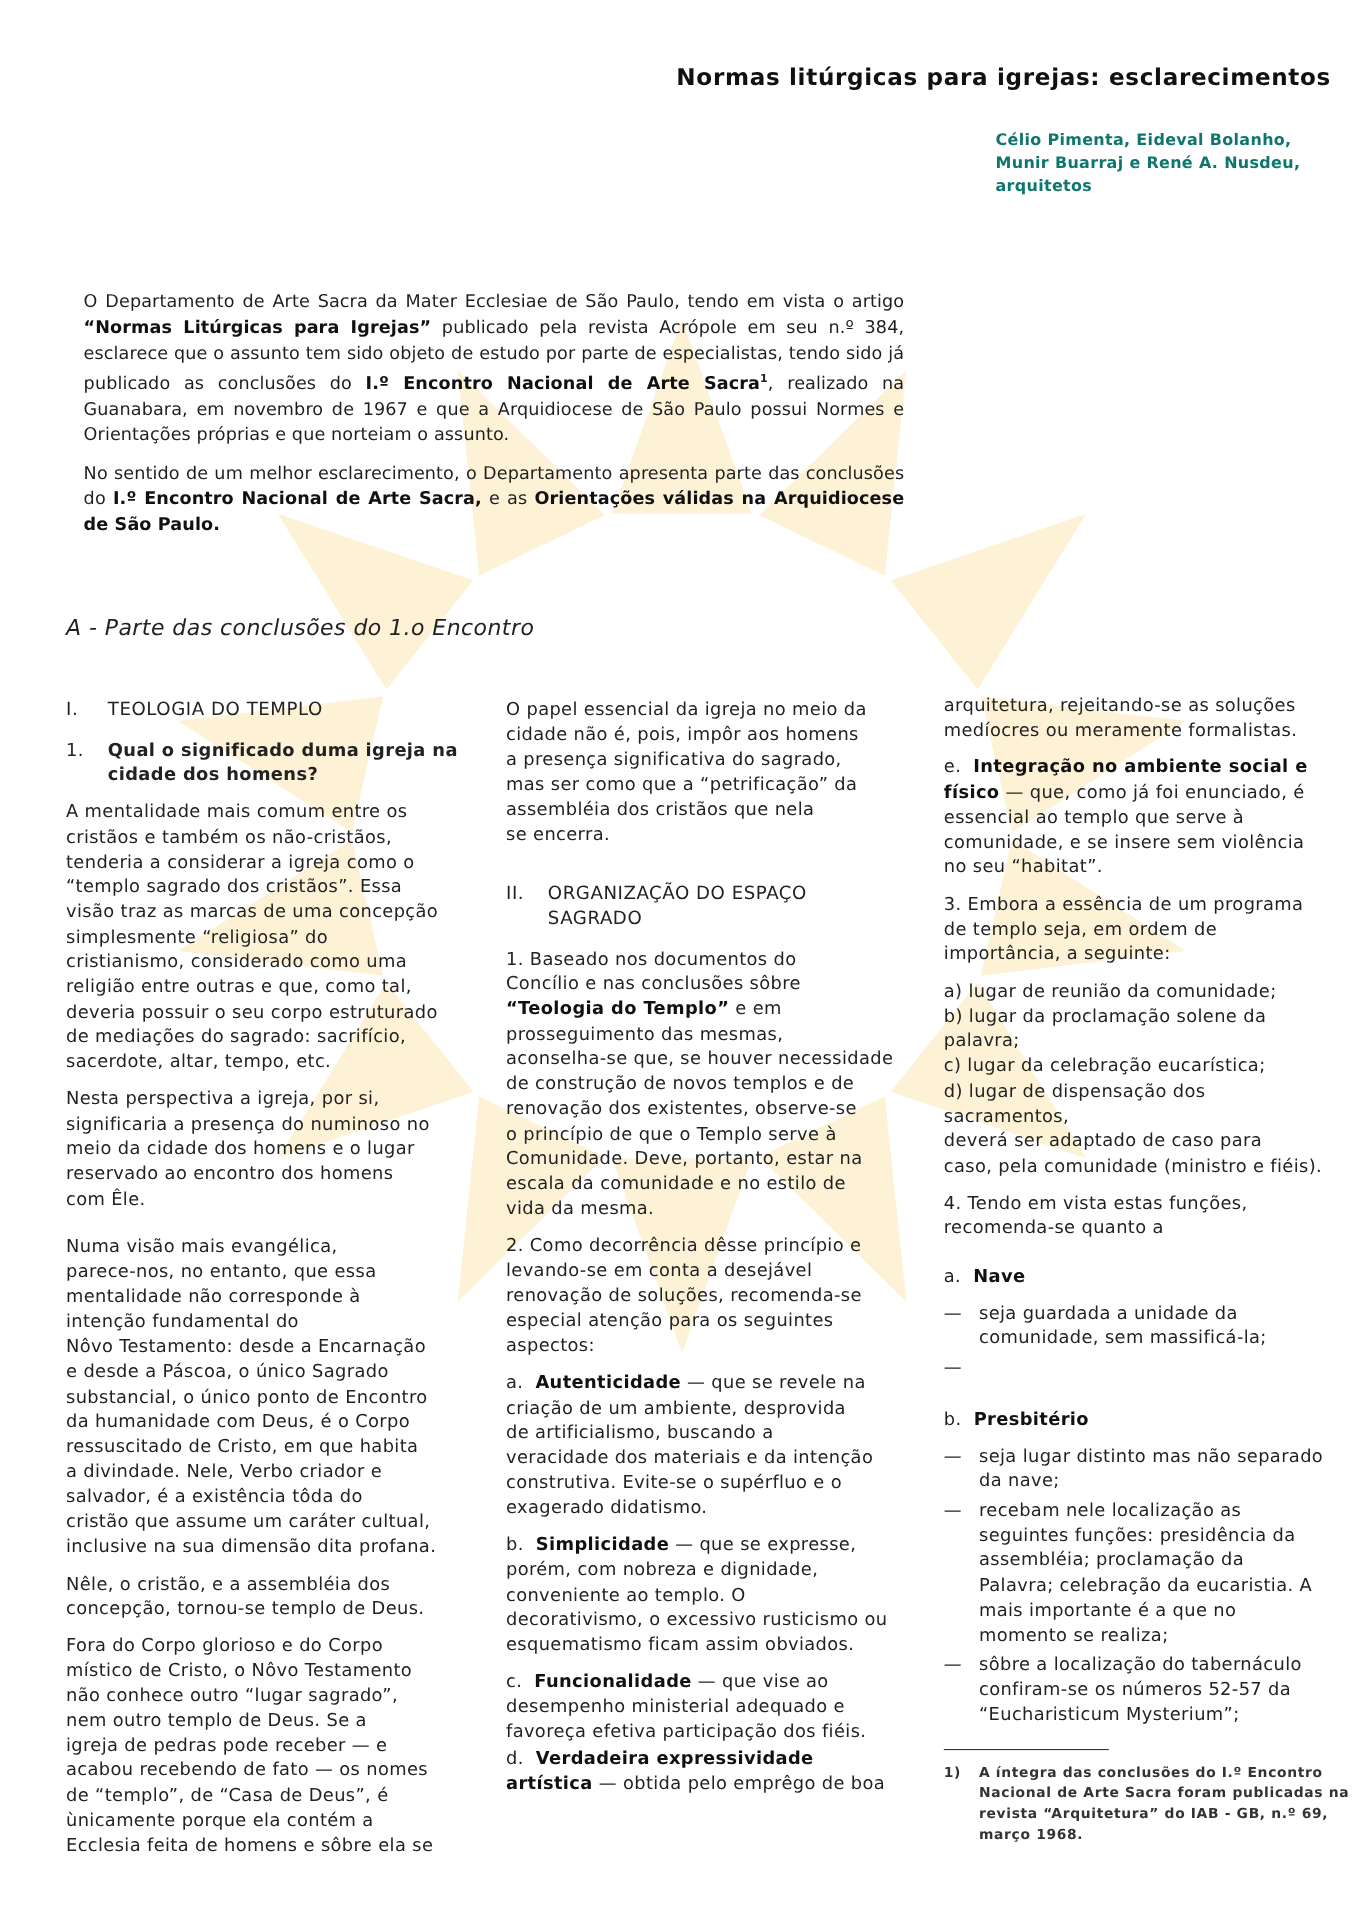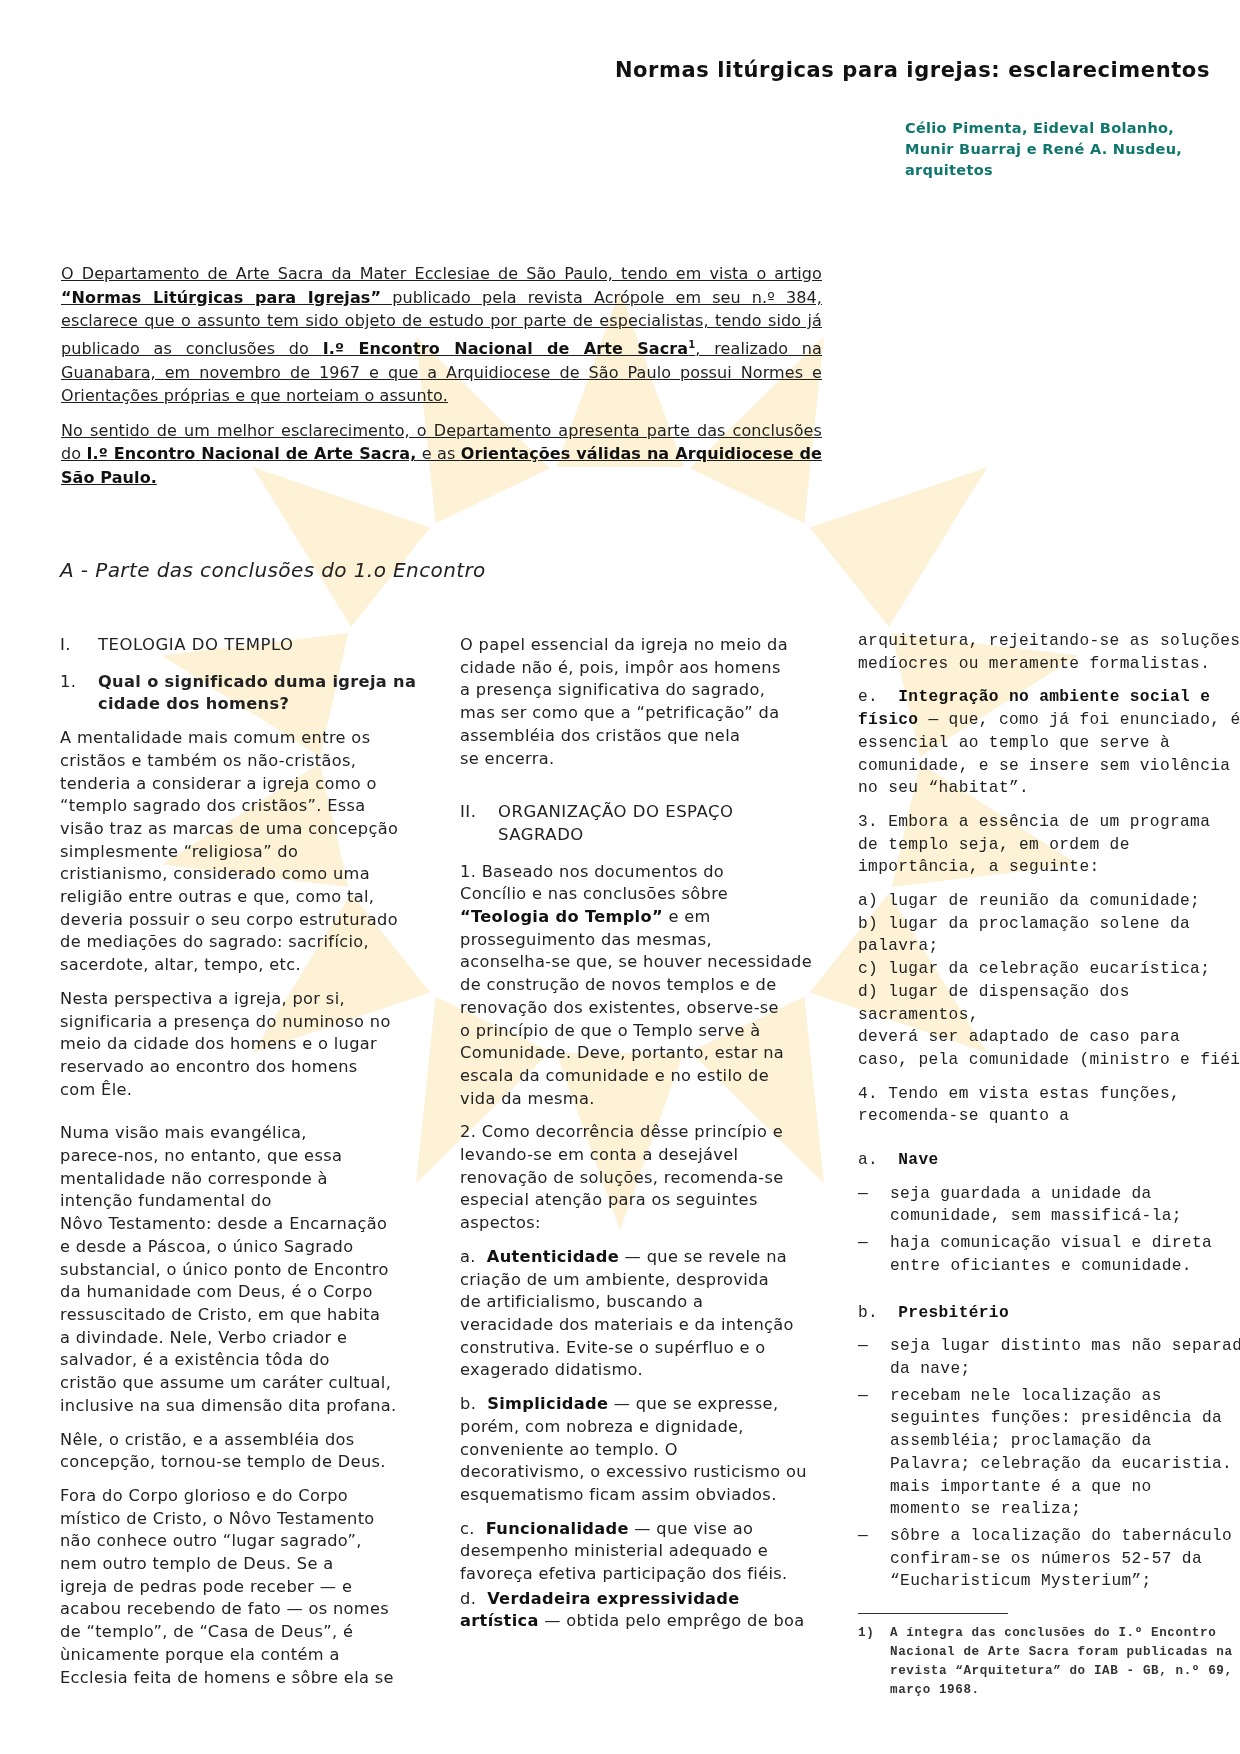--- a/index.html
+++ b/index.html
@@ -6,29 +6,29 @@
   body { width:1240px; height:1754px; background:#ffffff; position:relative; overflow:hidden;
          font-family:"DejaVu Sans", sans-serif; color:#1e1e1e; }
   .watermark { position:absolute; left:0; top:0; width:1240px; height:1754px; z-index:0; pointer-events:none; }
   .content { position:absolute; left:0; top:0; width:1240px; height:1754px; z-index:1; }
 
   .title { position:absolute; right:30px; top:58px; font-weight:bold; font-size:21px; letter-spacing:0.6px; color:#111; white-space:nowrap; }
   .authors { position:absolute; left:905px; top:118px; font-size:14.5px; line-height:21px; font-weight:bold; color:#0f766e; letter-spacing:0.3px; }
   .authors div { white-space:nowrap; }
 
   .intro { position:absolute; left:60px; top:262px; width:762px; font-size:16px; line-height:23.6px; color:#1e1e1e; text-align:justify; letter-spacing:0.1px; }
-  .intro p { margin:0 0 11px 1px;text-decoration:underline; }
+  .intro p { margin:0 0 11px 16px; }
   b, .bold { font-weight:bold; color:#111; }
 
   .section-heading { position:absolute; left:60px; top:558px; font-size:20px; font-style:italic; color:#222; letter-spacing:0.4px; white-space:nowrap; }
 
   .col { position:absolute; top:634px; font-size:16.2px; line-height:22.7px; color:#222; letter-spacing:0.35px; }
   .col1 { left:60px; width:370px; }
   .col2 { left:460px; width:370px; top:634px; }
-  .col3 { left:858px; width:372px; top:630px;font-family:Liberation Mono, monospace; }
+  .col3 { left:858px; width:372px; top:630px; }
   .col p { margin:0 0 11px 0; }
   .col .line { display:block; white-space:nowrap; }
   .h-roman { display:flex; font-size:16.5px; margin:0 0 14px 0; letter-spacing:0.5px; }
   .h-roman .num { width:38px; flex:none; }
   .h-q { display:flex; margin:0 0 11px 0; font-weight:bold; }
   .h-q .num { width:38px; flex:none; font-weight:normal; }
   .dash-item { display:flex; }
   .dash-item .dash { width:32px; flex:none; }
   .spacer-s { height:10px; }
   .spacer-m { height:20px; }
@@ -216,24 +216,20 @@
     <div>
         <div class="dash-item" style="margin-bottom: 4px;">
           <span class="dash">—</span>
           <span>
             <span class="line">seja guardada a unidade da</span>
             <span class="line">comunidade, sem massificá-la;</span>
           </span>
         </div>
         <div class="dash-item" style="margin-bottom: 4px;">
           <span class="dash">—</span>
-          <span>
-            <span class="line">haja comunicação visual e direta</span>
-            <span class="line">entre oficiantes e comunidade.</span>
-          </span>
         </div>
       </div>
     <div class="spacer-m"></div>
     <p><span>b.</span>&nbsp; <b>Presbitério</b></p>
     <div>
         <div class="dash-item" style="margin-bottom: 4px;">
           <span class="dash">—</span>
           <span>
             <span class="line">seja lugar distinto mas não separado</span>
             <span class="line">da nave;</span>

